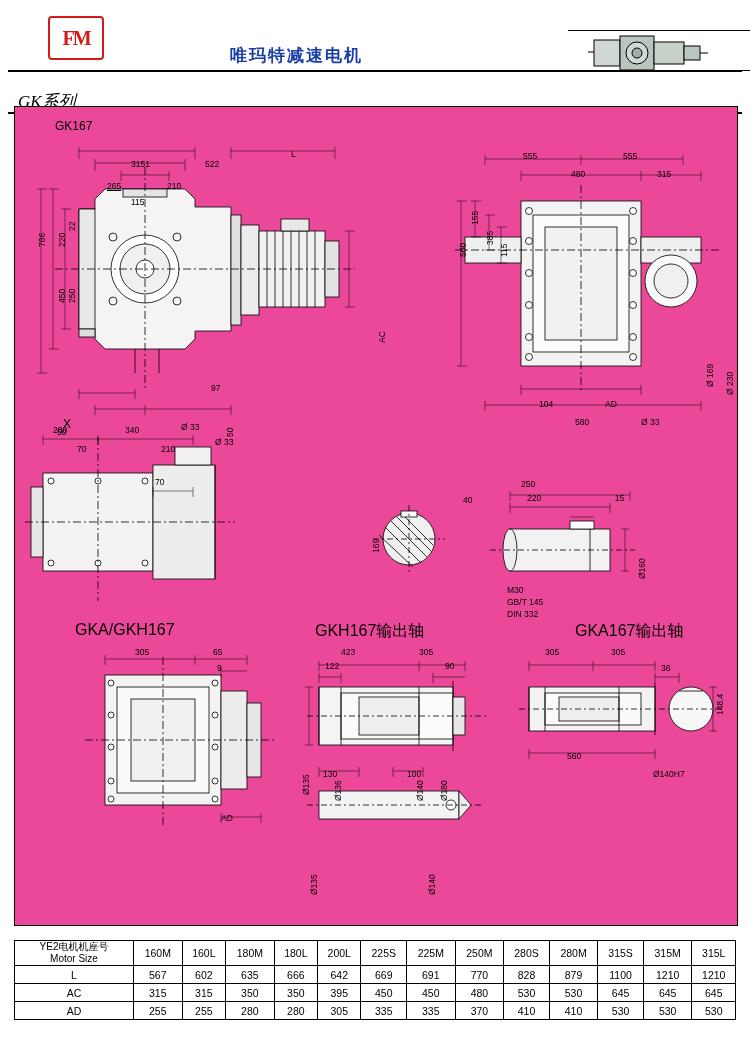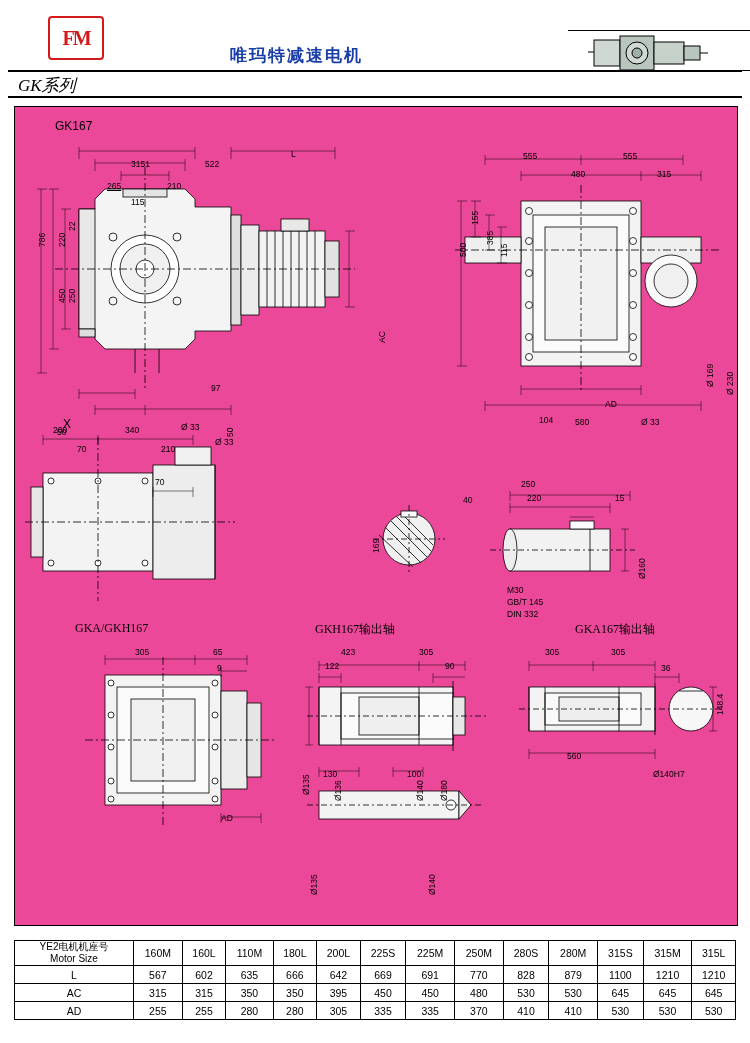--- a/index.html
+++ b/index.html
@@ -9,29 +9,29 @@
   
   .header{position:absolute;left:8px;top:8px;width:734px;height:62px;border-bottom:2px solid #000;}
   .logo-box{position:absolute;left:40px;top:8px;width:52px;height:40px;border:2px solid #d21a1a;border-radius:4px;display:flex;align-items:center;justify-content:center;}
   .logo-box .glyph{font-family:"Liberation Serif",serif;font-weight:bold;font-size:20px;color:#d21a1a;letter-spacing:-2px;}
   .brand{position:absolute;left:100px;top:2px;font-family:"Liberation Serif",serif;font-size:37px;font-weight:bold;font-style:italic;color:#1a3ea8;letter-spacing:1px;}
   .brand-cn{position:absolute;left:222px;top:36px;font-family:"Liberation Sans",sans-serif;font-size:17px;font-weight:bold;color:#1a3ea8;letter-spacing:2px;}
   .hdr-rule{position:absolute;left:560px;top:22px;width:182px;height:0;border-top:1px solid #000;}
   .hdr-rule2{position:absolute;left:560px;top:62px;width:182px;height:0;border-top:1px solid #000;}
   .gearbox-ico{position:absolute;left:580px;top:24px;width:120px;height:42px;}
 
-  .series{position:absolute;left:8px;top:72px;width:734px;height:24px;border-bottom:2px solid #000000;}
+  .series{position:absolute;left:8px;top:88px;width:734px;height:24px;border-bottom:2px solid #000000;}
   .series span{position:absolute;left:10px;top:2px;font-family:"Liberation Serif",serif;font-style:italic;font-size:17px;}
 
   
   .frame{position:absolute;left:14px;top:106px;width:722px;height:818px;border:1px solid #000;background:#ec4899;}
   .label{position:absolute;font-size:11px;font-family:"Liberation Sans",sans-serif;}
   .dim{position:absolute;font-size:8.5px;font-family:"Liberation Sans",sans-serif;color:#000;white-space:nowrap;}
   .dimv{position:absolute;font-size:8.5px;font-family:"Liberation Sans",sans-serif;color:#000;white-space:nowrap;transform:rotate(-90deg);transform-origin:left top;}
-  .cap{position:absolute;font-size:12px;font-family:Liberation Serif, serif;}
+  .cap{position:absolute;font-size:16px;font-family:Liberation Sans, sans-serif;}
 
   
   .tbl{position:absolute;left:14px;top:940px;width:722px;border-collapse:collapse;font-size:10.5px;font-family:"Liberation Sans",sans-serif;}
   .tbl td,.tbl th{border:1px solid #000;text-align:center;height:17px;padding:0;font-weight:normal;}
   .tbl .rowhead{width:118px;text-align:center;}
   .tbl .hdr-cn{font-size:10px;line-height:12px;}
   svg{display:block;}
   .ln{stroke:#000;fill:none;}
 </style>
 </head>
@@ -185,21 +185,21 @@
       </g>
     </svg>
     <div class="dim" style="left:508px;top:44px;">555</div>
     <div class="dim" style="left:608px;top:44px;">555</div>
     <div class="dim" style="left:556px;top:62px;">480</div>
     <div class="dim" style="left:642px;top:62px;">315</div>
     <div class="dimv" style="left:455px;top:118px;">155</div>
     <div class="dimv" style="left:470px;top:138px;">385</div>
     <div class="dimv" style="left:443px;top:150px;">500</div>
     <div class="dimv" style="left:484px;top:150px;">115</div>
-    <div class="dim" style="left:524px;top:292px;margin-top:16px;">104</div>
+    <div class="dim" style="left:524px;top:292px;">104</div>
     <div class="dim" style="left:590px;top:292px;">AD</div>
     <div class="dim" style="left:560px;top:310px;">580</div>
     <div class="dim" style="left:626px;top:310px;">Ø 33</div>
     <div class="dimv" style="left:690px;top:280px;">Ø 169</div>
     <div class="dimv" style="left:710px;top:288px;">Ø 230</div>
 
     <div class="label" style="left:48px;top:310px;font-size:12px;">X</div>
     <svg style="position:absolute;left:10px;top:318px;" width="250" height="190">
       <g class="ln" stroke-width="0.8">
         <rect x="18" y="48" width="110" height="98" fill="#f3f3f3"></rect>
@@ -364,21 +364,21 @@
 
   <table class="tbl">
     <tbody>
       <tr>
         <td class="rowhead hdr-cn" rowspan="1">
           <div>YE2电机机座号</div>
           <div>Motor Size</div>
         </td>
         <td>160M</td>
         <td>160L</td>
-        <td>110M</td>
+        <td>180M</td>
         <td>180L</td>
         <td>200L</td>
         <td>225S</td>
         <td>225M</td>
         <td>250M</td>
         <td>280S</td>
         <td>280M</td>
         <td>315S</td>
         <td>315M</td>
         <td>315L</td>

